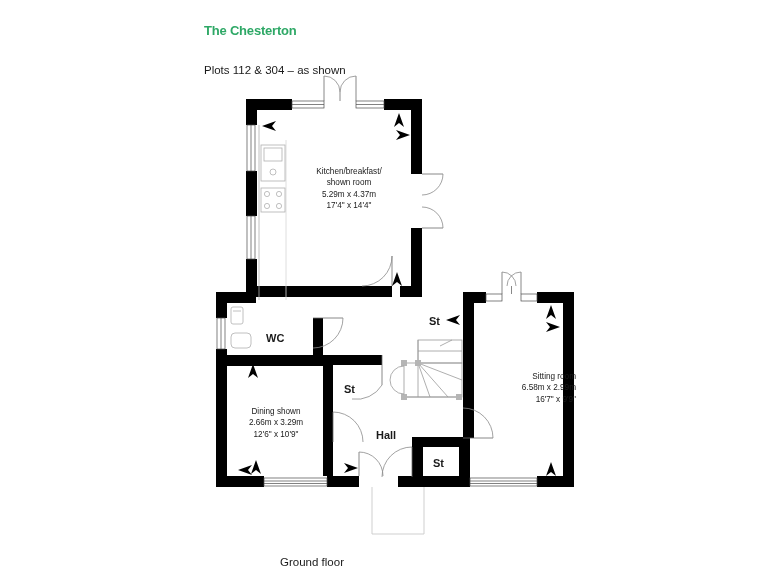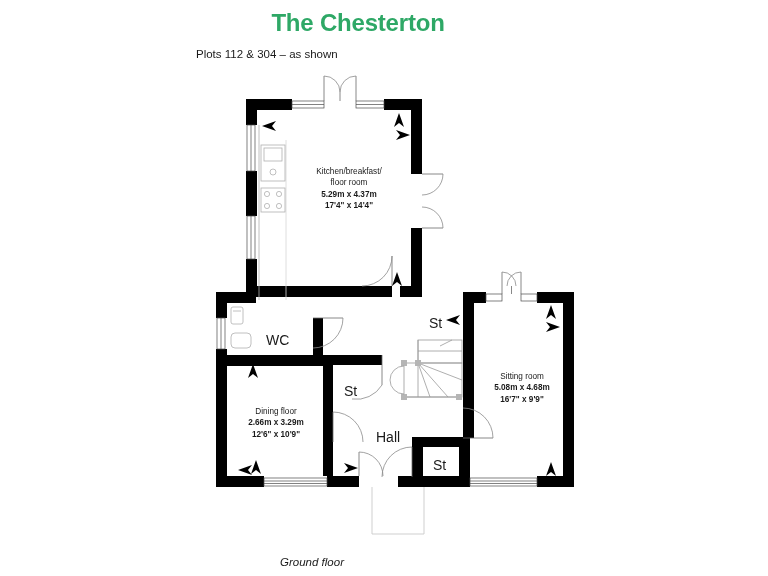--- a/index.html
+++ b/index.html
@@ -3,35 +3,35 @@
 <meta charset="utf-8">
 <style>
   html,body{margin:0;padding:0;}
   body{
     width:768px;height:576px;background:#ffffff;
     font-family:"Liberation Sans", sans-serif;
     color:#1a1a1a;position:relative;overflow:hidden;
   }
   .hdr{position:absolute;left:188px;top:0px;width:340px;}
   .hdr-title{
-    font-size:24px;font-weight:bold;color:#2ea866;
-    letter-spacing:-0.2px;line-height:26px;margin:8px;padding-top:2px;text-align:center;
+    font-size:13px;font-weight:bold;color:#2ea866;
+    letter-spacing:-0.2px;line-height:26px;margin:16px;padding-top:2px;
   }
-  .hdr-sub{font-size:11.5px;line-height:17px;color:#1a1a1a;margin:8px;padding-top:2px;}
+  .hdr-sub{font-size:11.5px;line-height:17px;color:#1a1a1a;margin:16px;padding-top:2px;}
 
   .plan{position:absolute;left:0;top:0;width:768px;height:576px;}
   .footer{
     position:absolute;left:0;top:556px;width:624px;text-align:center;
-    font-size:11.5px;color:#1a1a1a;font-style:italic;
+    font-size:11.5px;color:#1a1a1a;
   }
   
   .rlabel{position:absolute;text-align:center;font-size:8.2px;line-height:11.4px;color:#1a1a1a;}
   .rlabel .nm{font-size:8.2px;}
-  .rlabel .dim{font-size:8.2px;font-weight:bold;}
-  .slabel{position:absolute;font-size:14px;color:#1a1a1a;}
+  .rlabel .dim{font-size:8.2px;}
+  .slabel{position:absolute;font-size:11px;color:#1a1a1a;font-weight:bold;}
   svg{display:block;}
 </style>
 </head>
 <body>
 
 <div class="hdr">
   <div class="hdr-title">The Chesterton</div>
   <div class="hdr-sub">Plots 112 &amp; 304 – as shown</div>
 </div>
 
@@ -243,33 +243,33 @@
     <polygon points="344,463 358,468 344,473 348,468"></polygon>
 
     <polygon points="551,462 546,476 551,472 556,476"></polygon>
   </g>
 
 </svg>
 </div>
 
 <div class="rlabel" style="left:290px;top:166px;width:118px;text-align:center;">
   <div class="nm">Kitchen/breakfast/</div>
-  <div class="nm">floor room</div>
+  <div class="nm">shown room</div>
   <div class="dim">5.29m x 4.37m</div>
   <div class="dim">17'4" x 14'4"</div>
 </div>
 
-<div class="rlabel" style="left:468px;top:371px;width:108px;">
+<div class="rlabel" style="left:468px;top:371px;width:108px;text-align:right;">
   <div class="nm">Sitting room</div>
-  <div class="dim">5.08m x 4.68m</div>
+  <div class="dim">6.58m x 2.99m</div>
   <div class="dim">16'7" x 9'9"</div>
 </div>
 
 <div class="rlabel" style="left:222px;top:406px;width:108px;">
-  <div class="nm">Dining floor</div>
+  <div class="nm">Dining shown</div>
   <div class="dim">2.66m x 3.29m</div>
   <div class="dim">12'6" x 10'9"</div>
 </div>
 
 <div class="slabel" style="left:266px;top:332px;">WC</div>
 <div class="slabel" style="left:376px;top:429px;">Hall</div>
 <div class="slabel" style="left:429px;top:315px;">St</div>
 <div class="slabel" style="left:344px;top:383px;">St</div>
 <div class="slabel" style="left:433px;top:457px;">St</div>
 

